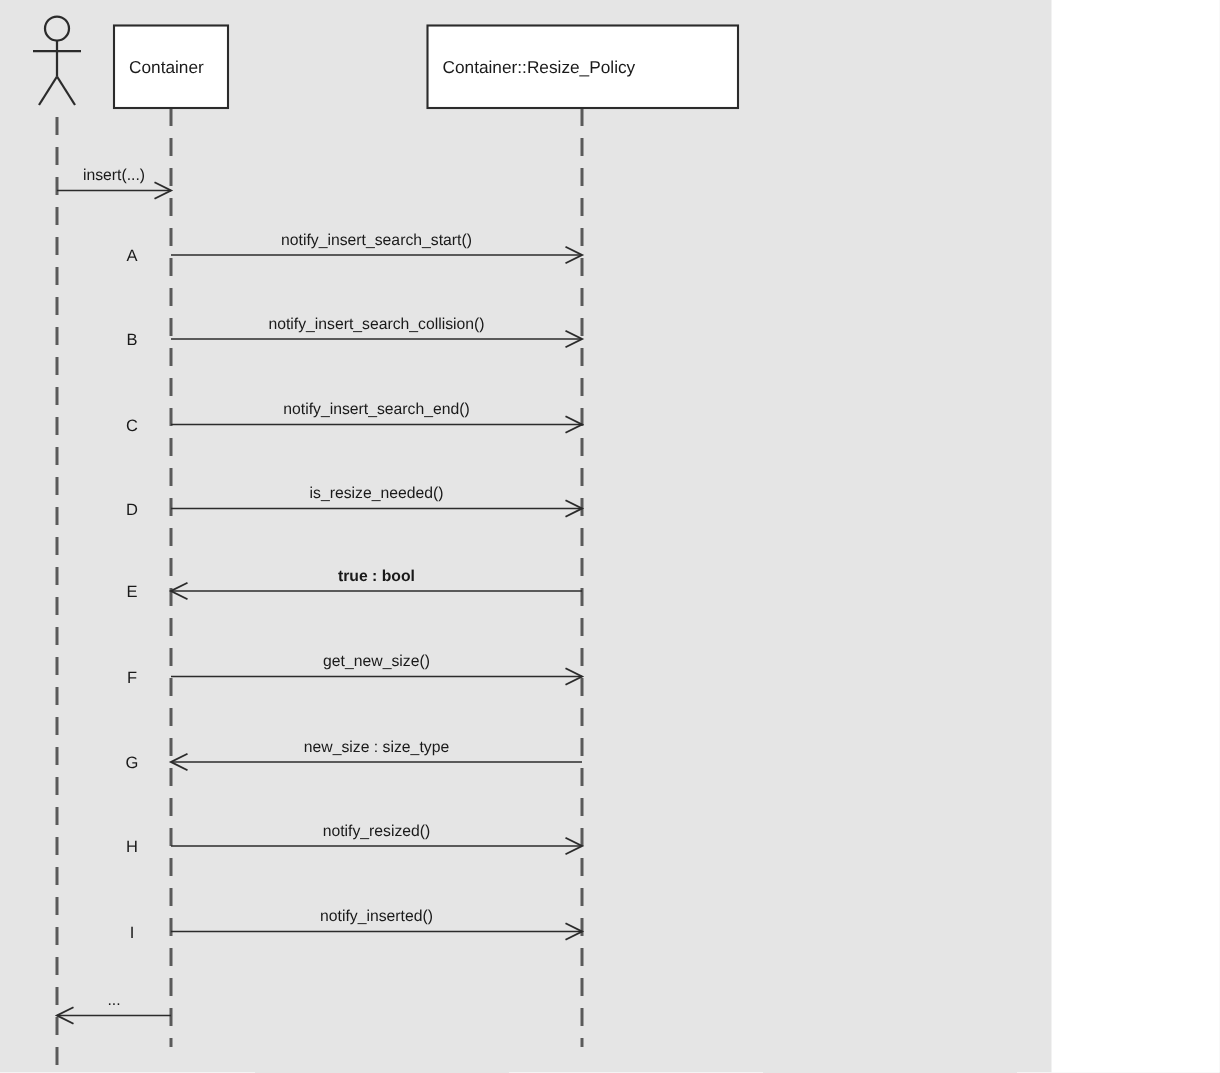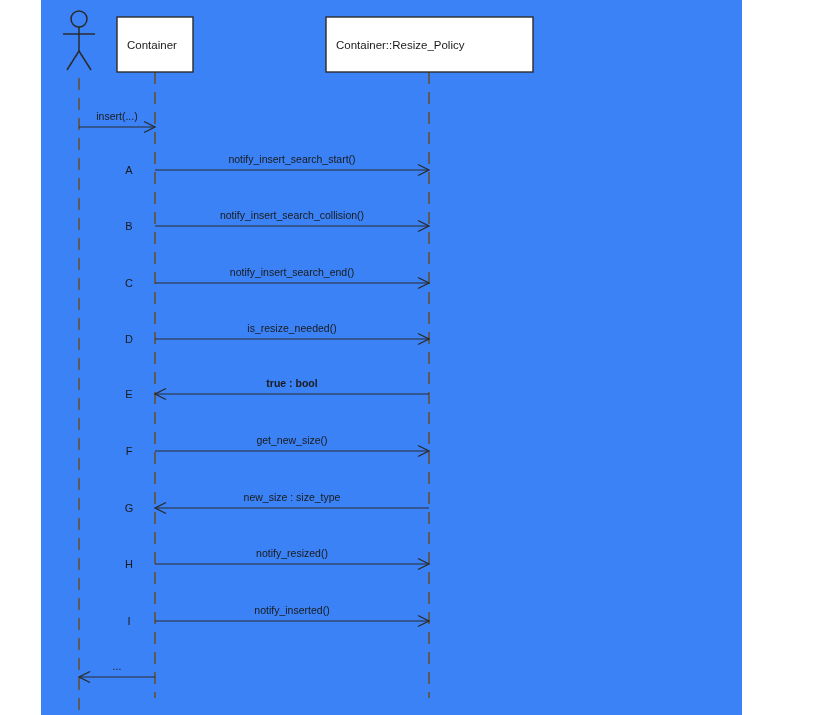--- a/index.html
+++ b/index.html
@@ -8,23 +8,22 @@
     background: #ffffff;
   }
   body {
     font-family: "Liberation Sans", sans-serif;
     color: #1a1a1a;
   }
   #diagram-root {
     position: relative;
     width: 701px;
     height: 715px;
-    background: #3b82f6;
+    background: #e5e5e5;
     overflow: hidden;
-    margin-left: 41px;
   }
   #diagram-svg {
     position: absolute;
     top: 0;
     left: 0;
     width: 813px;
     height: 715px;
     display: block;
   }
   .lifeline-box-label {

